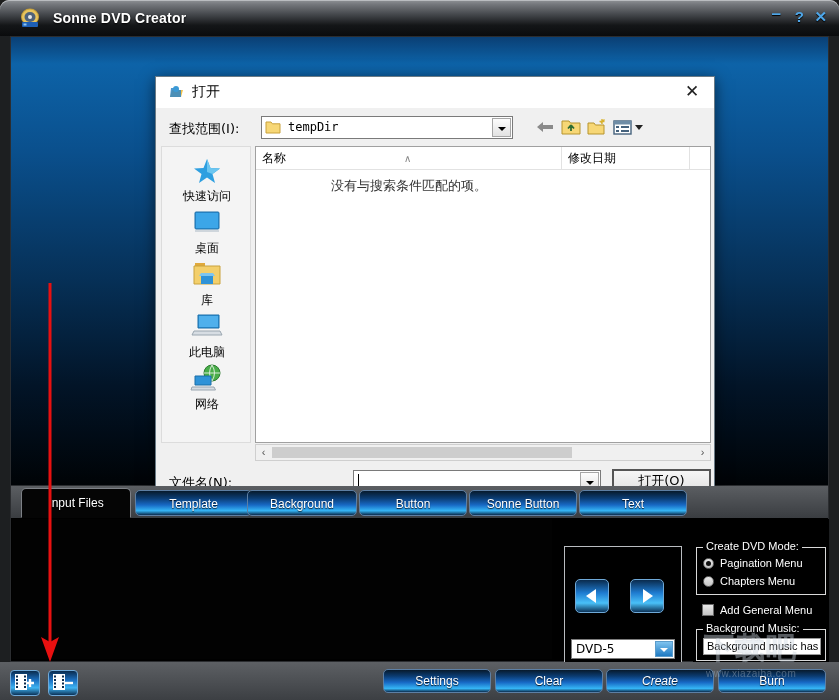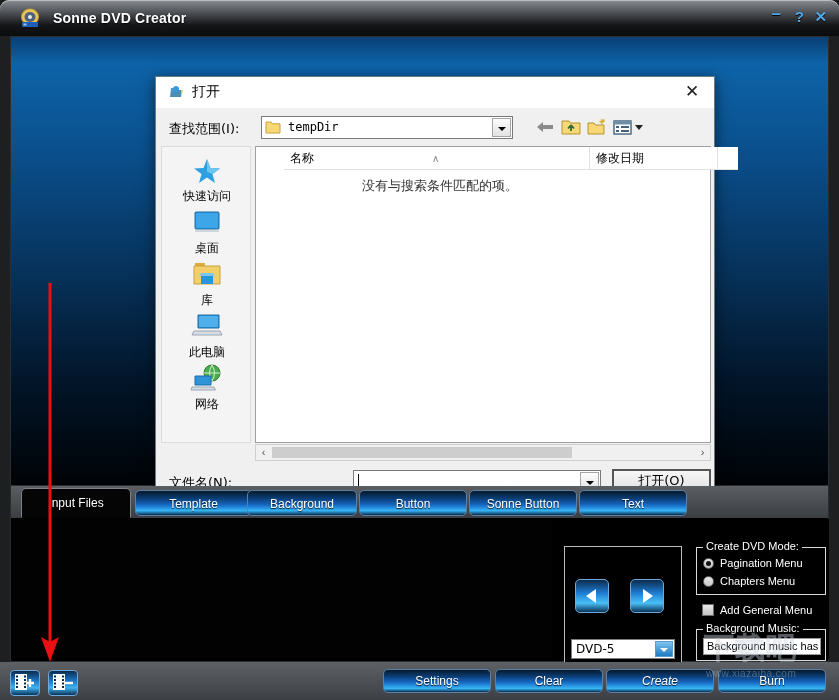--- a/index.html
+++ b/index.html
@@ -100,33 +100,32 @@
   .place{position:absolute;left:0;width:90px;text-align:center;cursor:default;}
   .place .picon{display:block;margin:0 auto 1px;width:34px;height:30px;}
   .place .plabel{font-size:12px;color:#000;
     font-family:"DejaVu Sans","Liberation Sans",sans-serif;}
 
   .filelist{
     position:absolute;left:99px;top:38px;width:456px;height:297px;
     background:#fff;border:1px solid #a0a0a0;box-sizing:border-box;
   }
   .fl-head{position:absolute;left:0;top:0;width:100%;height:22px;
-    background:#fff;border-bottom:1px solid #e2e2e2;margin-left:28px;}
+    background:#fff;border-bottom:1px solid #e2e2e2;}
   .fl-col{position:absolute;top:0;height:22px;line-height:22px;font-size:12px;color:#000;
     font-family:"DejaVu Sans","Liberation Sans",sans-serif;
     border-right:1px solid #e2e2e2;box-sizing:border-box;padding-left:6px;cursor:default;}
   .fl-col.c1{left:0;width:306px;}
   .fl-col.c2{left:306px;width:128px;}
   .fl-col.c3{left:434px;width:22px;border-right:none;}
   .sortcaret{position:absolute;left:148px;top:1px;font-size:10px;color:#888;}
   .fl-empty{
     position:absolute;left:0;top:30px;width:306px;text-align:center;
     font-size:13px;color:#333;
     font-family:"DejaVu Sans","Liberation Sans",sans-serif;
-    padding-left:31px;
   }
 
   .hscroll{
     position:absolute;left:99px;top:336px;width:456px;height:17px;
     background:#f0f0f0;border:1px solid #cfcfcf;box-sizing:border-box;
   }
   .hscroll .arrow{position:absolute;top:0;width:15px;height:15px;line-height:15px;
     text-align:center;font-size:11px;color:#555;}
   .hscroll .arrow.l{left:0;}
   .hscroll .arrow.r{right:0;}
@@ -203,21 +202,21 @@
   .dvdcombo .val{position:absolute;left:4px;top:2px;font-size:12px;color:#000;
     font-family:"DejaVu Sans","Liberation Sans",sans-serif;}
   .dvdcombo .arw{
     position:absolute;right:1px;top:1px;width:18px;height:16px;
     background:linear-gradient(to bottom,#7fc3ef,#1f7ac2);border:1px solid #5b9ccb;box-sizing:border-box;
   }
   .dvdcombo .arw:after{content:"";position:absolute;left:4px;top:6px;
     border-left:4px solid transparent;border-right:4px solid transparent;border-top:4px solid #fff;}
 
   
-  .rightpanel{position:absolute;left:682px;top:1px;width:136px;height:140px;background:#000;}
+  .rightpanel{position:absolute;left:682px;top:1px;width:136px;height:156px;background:#000;}
   .groupbox{position:absolute;border:1px solid #d9d9d9;box-sizing:border-box;}
   .gb-legend{
     position:absolute;top:-8px;left:6px;background:#000;padding:0 3px;
     font-size:11px;color:#ffffff;white-space:nowrap;
   }
   .gb-mode{left:3px;top:28px;width:130px;height:48px;}
   .gb-music{left:3px;top:110px;width:130px;height:32px;}
   .radio-row{position:absolute;left:6px;font-size:11px;color:#fff;white-space:nowrap;cursor:default;}
   .radio{
     position:absolute;left:0;top:1px;width:11px;height:11px;border-radius:50%;

